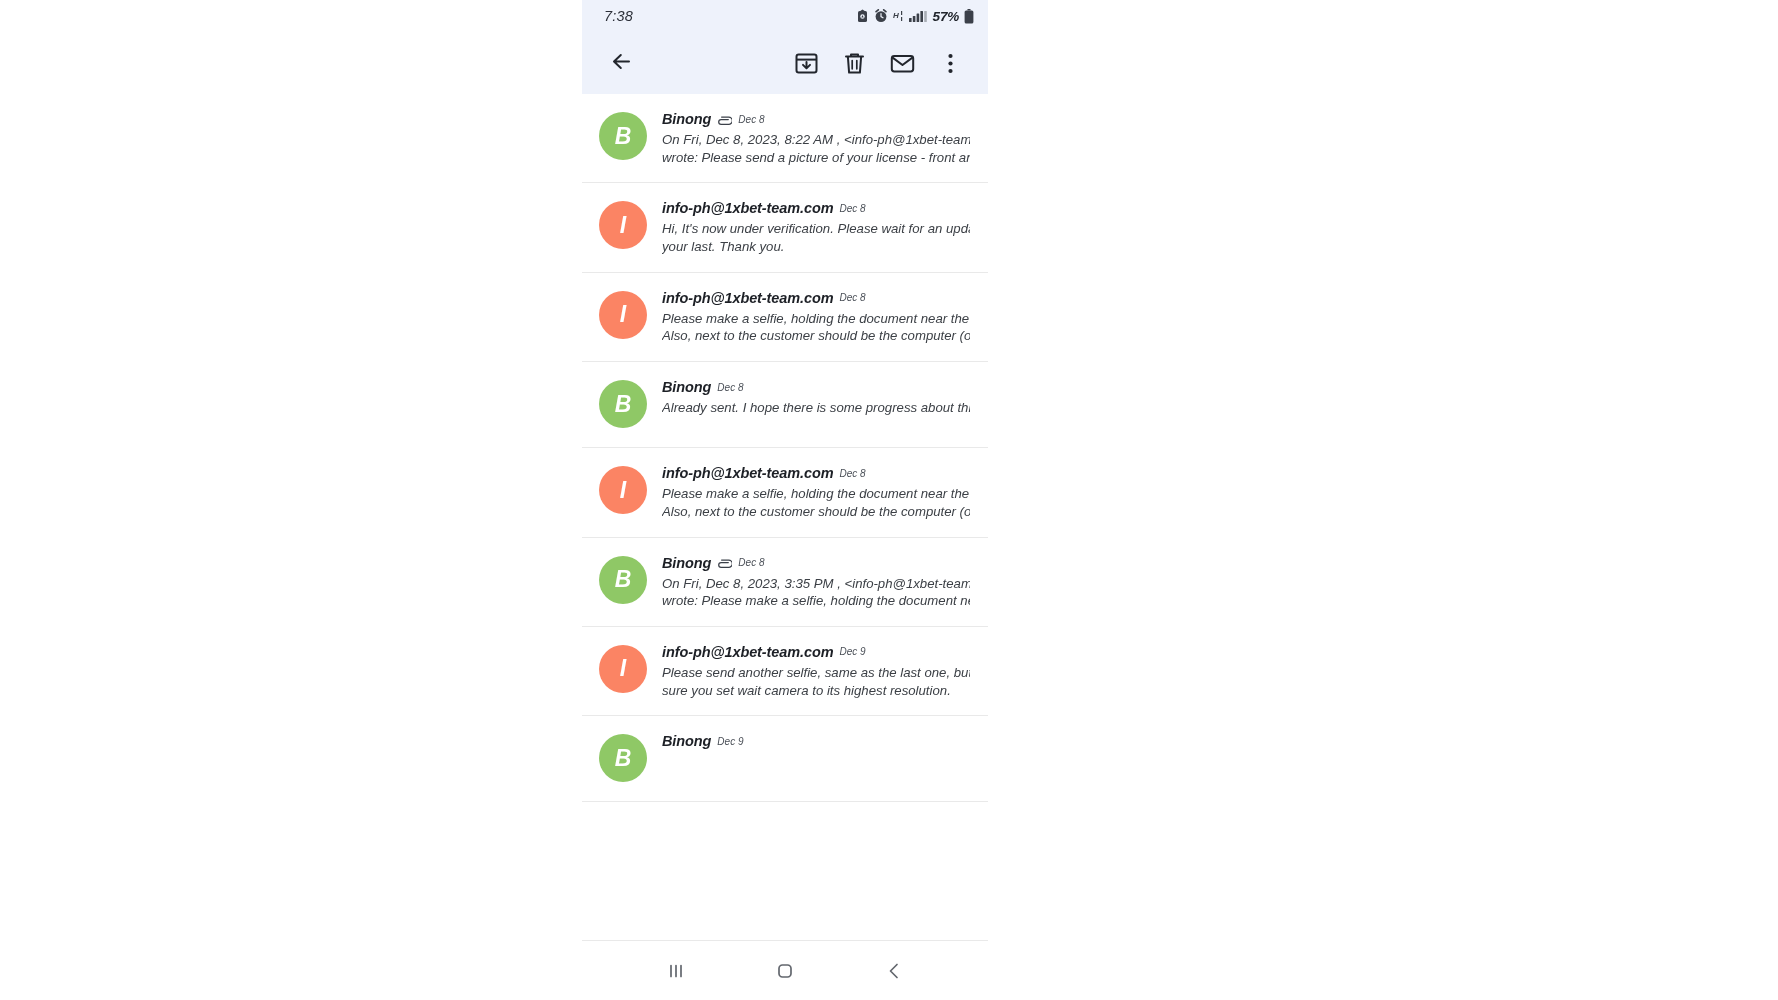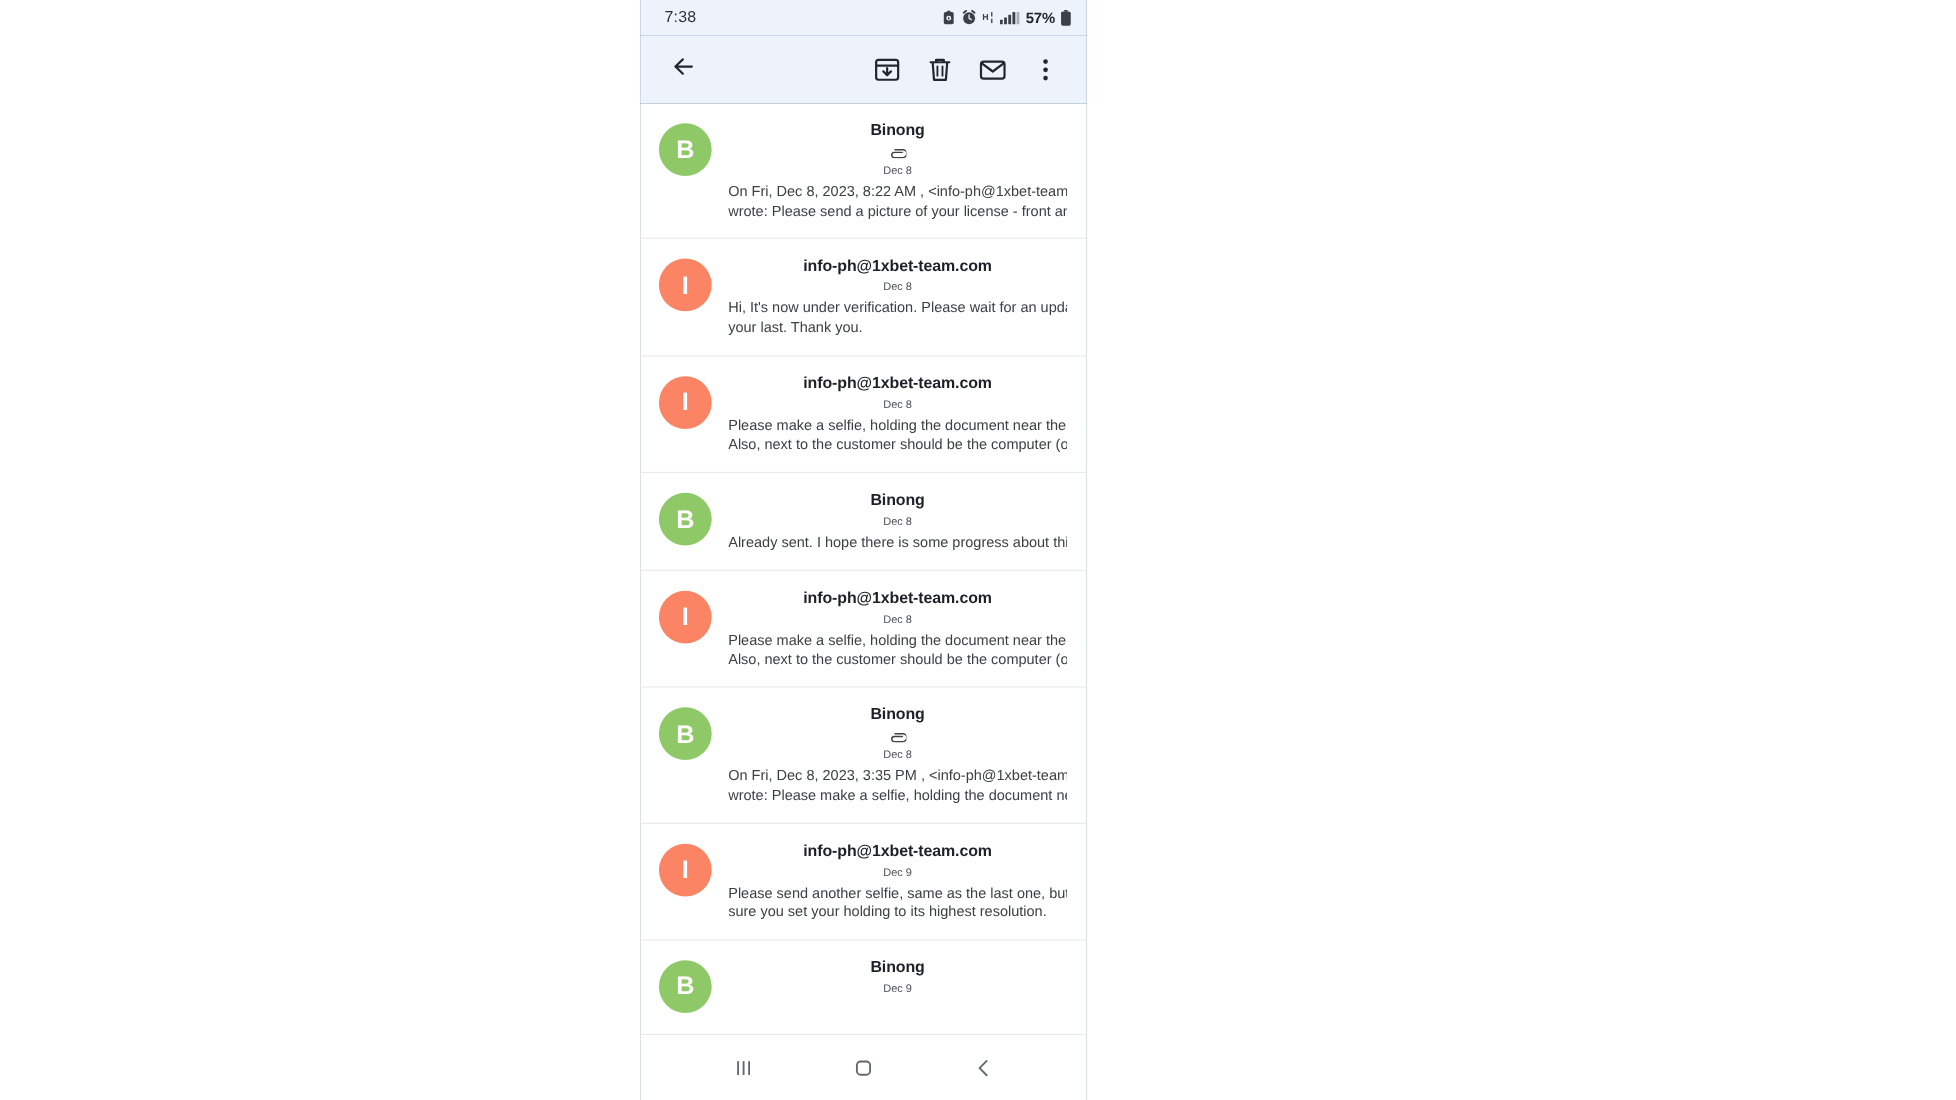--- a/index.html
+++ b/index.html
@@ -16,23 +16,24 @@
     height: 1000px;
     background: #ffffff;
   }
   
   #phone {
     position: absolute;
     left: 582px;
     top: 0px;
     width: 406px;
     height: 1000px;
-    background: #0c4a6e;
+    background: #bef264;
     display: flex;
     flex-direction: column;
+    font-style: italic;
   }
   
   .status-bar {
     height: 32px;
     background: #eef2fb;
     display: flex;
     align-items: center;
     justify-content: space-between;
     padding: 0 14px 0 22px;
     flex: none;
@@ -118,21 +119,20 @@
     flex: 1 1 auto;
     min-width: 0;
     padding-top: 1px;
   }
   .msg-head {
     display: flex;
     align-items: center;
     gap: 6px;
     margin-bottom: 4px;
     white-space: nowrap;
-    flex-direction: column;
   }
   .msg-sender {
     font-size: 14.5px;
     font-weight: bold;
     color: #1d2026;
     letter-spacing: -.1px;
   }
   .clip-icon { display: flex; align-items: center; }
   .clip-icon svg { display: block; }
   .msg-date {
@@ -359,21 +359,21 @@
         </div>
         <div class="msg-row">
           <div class="avatar" style="background: rgb(251, 132, 100);">I</div>
           <div class="msg-body">
             <div class="msg-head">
               <span class="msg-sender">info-ph@1xbet-team.com</span>
               <span class="msg-date">Dec 9</span>
             </div>
             <div class="msg-snippet">
               <span class="line">Please send another selfie, same as the last one, but make</span>
-              <span class="line">sure you set your holding to its highest resolution.</span>
+              <span class="line">sure you set wait camera to its highest resolution.</span>
             </div>
           </div>
         </div>
         <div class="msg-row">
           <div class="avatar" style="background: rgb(143, 200, 102);">B</div>
           <div class="msg-body">
             <div class="msg-head">
               <span class="msg-sender">Binong</span>
               <span class="msg-date">Dec 9</span>
             </div>

